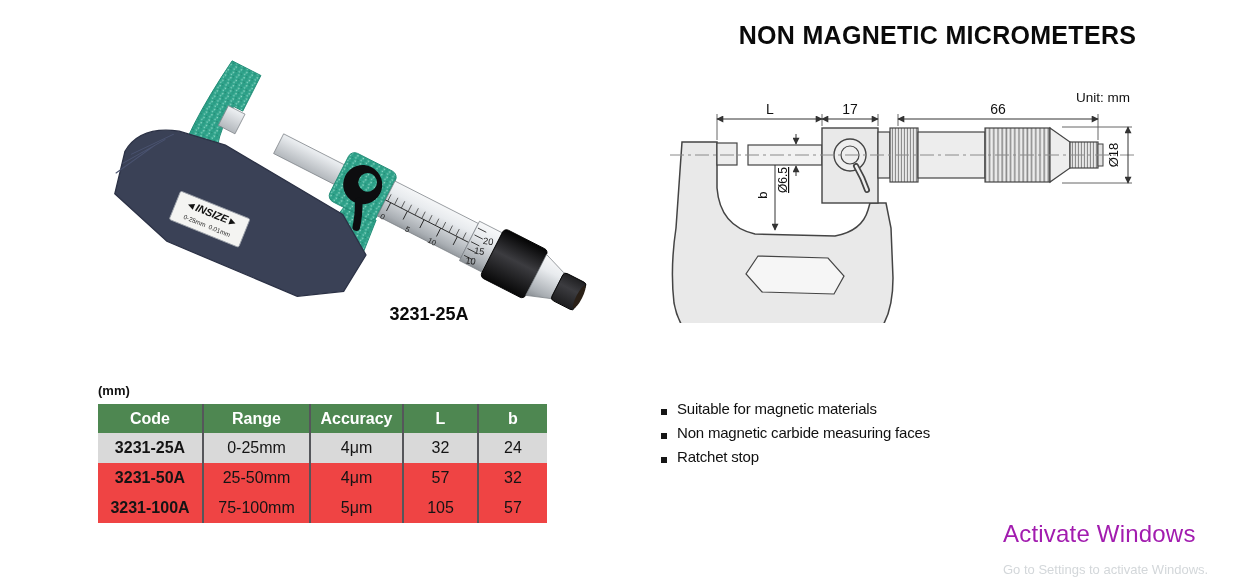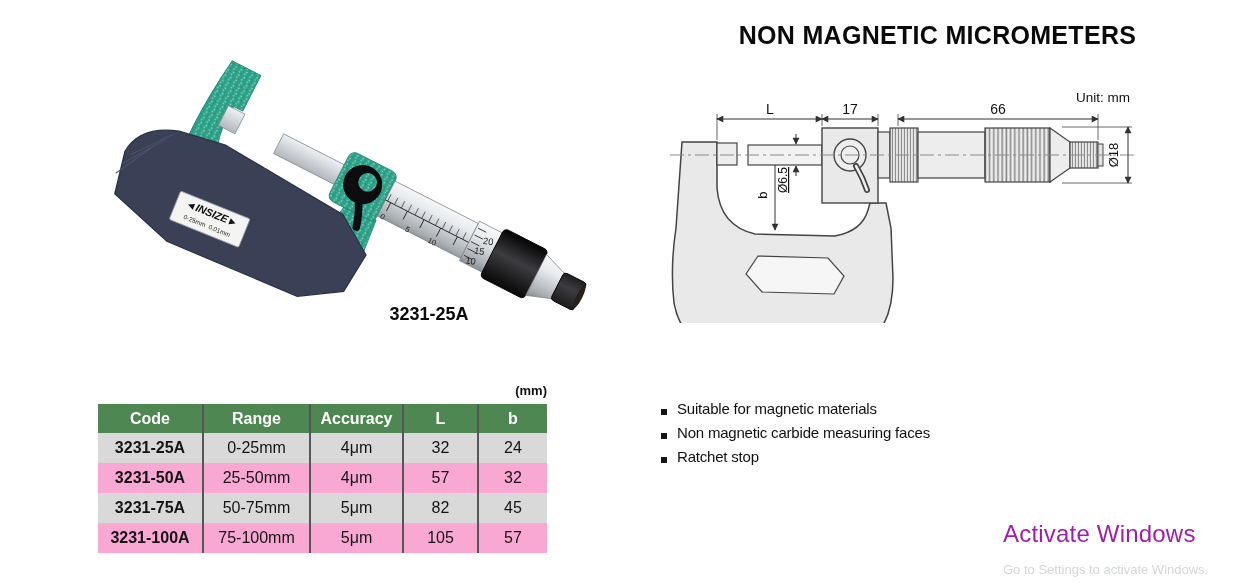--- a/index.html
+++ b/index.html
@@ -14,36 +14,36 @@
   }
   
   .photo-svg{position:absolute;left:90px;top:60px;}
   .diagram-svg{position:absolute;left:660px;top:78px;}
   .photo-caption{
     position:absolute;left:329px;top:304px;width:200px;text-align:center;
     font-size:18px;font-weight:bold;color:#0a0a0a;
   }
   
   .unit-label{
-    position:absolute;left:98px;top:383px;width:449px;text-align:right;
+    position:absolute;left:98px;top:383px;width:449px;text-align:left;
     font-size:13px;font-weight:bold;
   }
   table.spec{
     position:absolute;left:98px;top:404px;border-collapse:collapse;table-layout:fixed;
     font-size:16px;
   }
   table.spec th{
     background:#4e8751;color:#fff;font-weight:bold;height:29px;text-align:center;
     padding:0;
   }
   table.spec td{height:30px;text-align:center;padding:0;color:#141414;}
   table.spec td:first-child{font-weight:bold;}
   table.spec th + th, table.spec td + td{border-left:2px solid #55565a;}
   table.spec tr.odd td{background:#d9d9d9;}
-  table.spec tr.even td{background:#f9a8d4;}
+  table.spec tr.even td{background:#ef4444;}
   
   .features{position:absolute;left:661px;top:401px;width:430px;}
   .feature{display:flex;align-items:center;margin-bottom:8px;
     font-size:15px;letter-spacing:-0.2px;line-height:16px;color:#101010;}
   .bullet-sq{flex:0 0 auto;width:6px;height:6px;background:#161616;margin:5px 10px 0 0;}
   
   .watermark{position:absolute;left:1003px;top:520px;color:#ccd1d6;}
   .watermark .l1{font-size:24px;letter-spacing:.2px;color:#a21caf;}
   .watermark .l2{font-size:13px;margin-top:14px;color:#d3d7da;}
   svg text{font-family:"Liberation Sans", sans-serif;}
@@ -246,27 +246,20 @@
         <td>32</td>
         <td>24</td>
       </tr>
       <tr class="even">
         <td>3231-50A</td>
         <td>25-50mm</td>
         <td>4μm</td>
         <td>57</td>
         <td>32</td>
       </tr>
-      <tr class="odd">
-        <td>3231-75A</td>
-        <td>50-75mm</td>
-        <td>5μm</td>
-        <td>82</td>
-        <td>45</td>
-      </tr>
       <tr class="even">
         <td>3231-100A</td>
         <td>75-100mm</td>
         <td>5μm</td>
         <td>105</td>
         <td>57</td>
       </tr>
     </tbody>
   </table>
 

